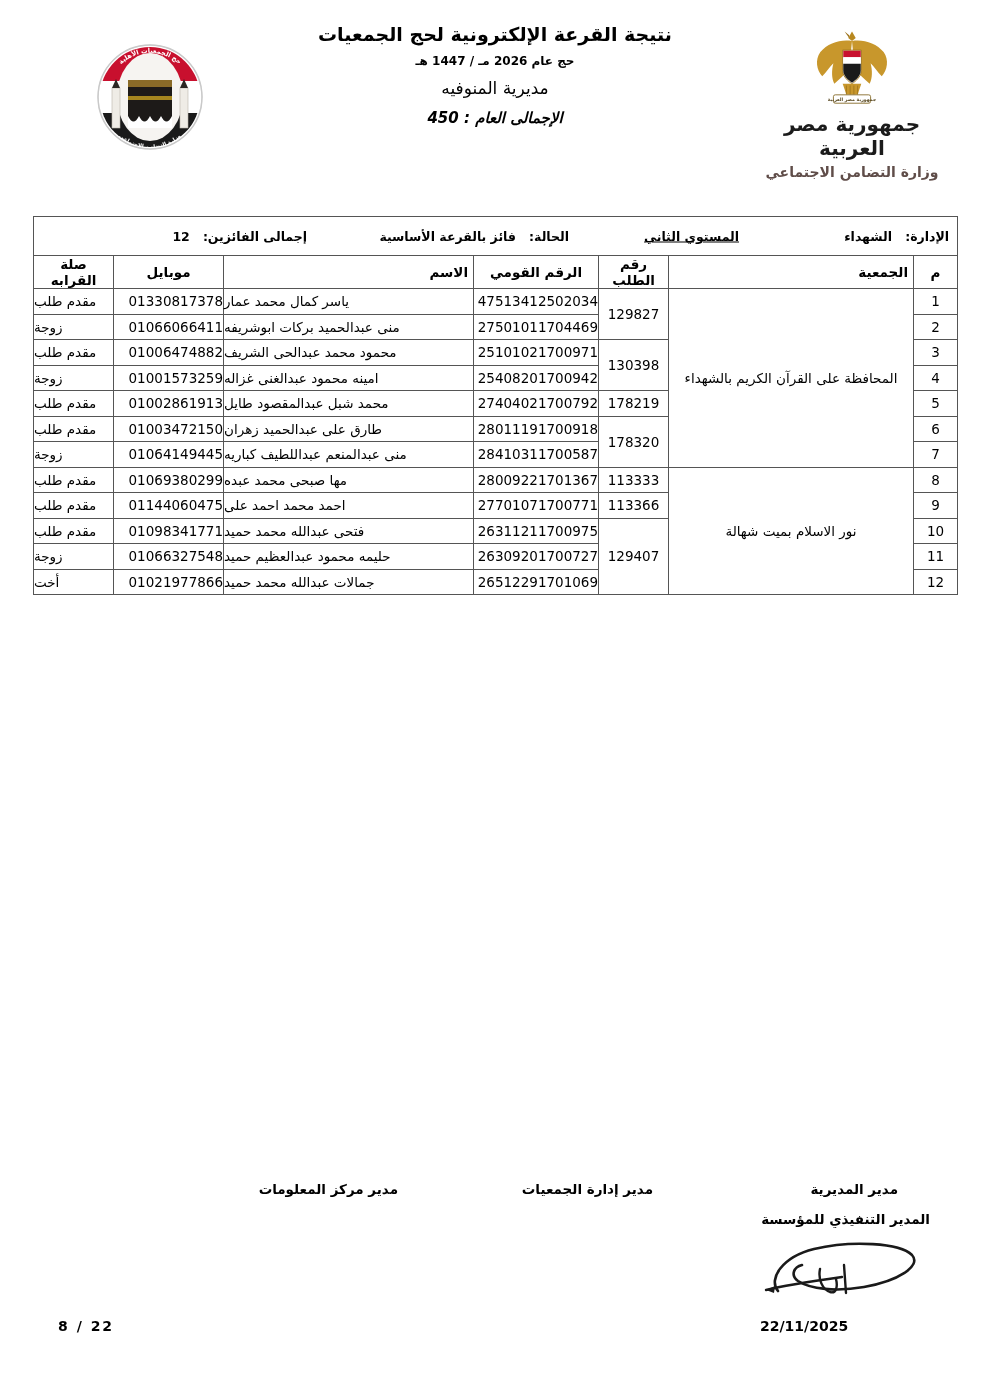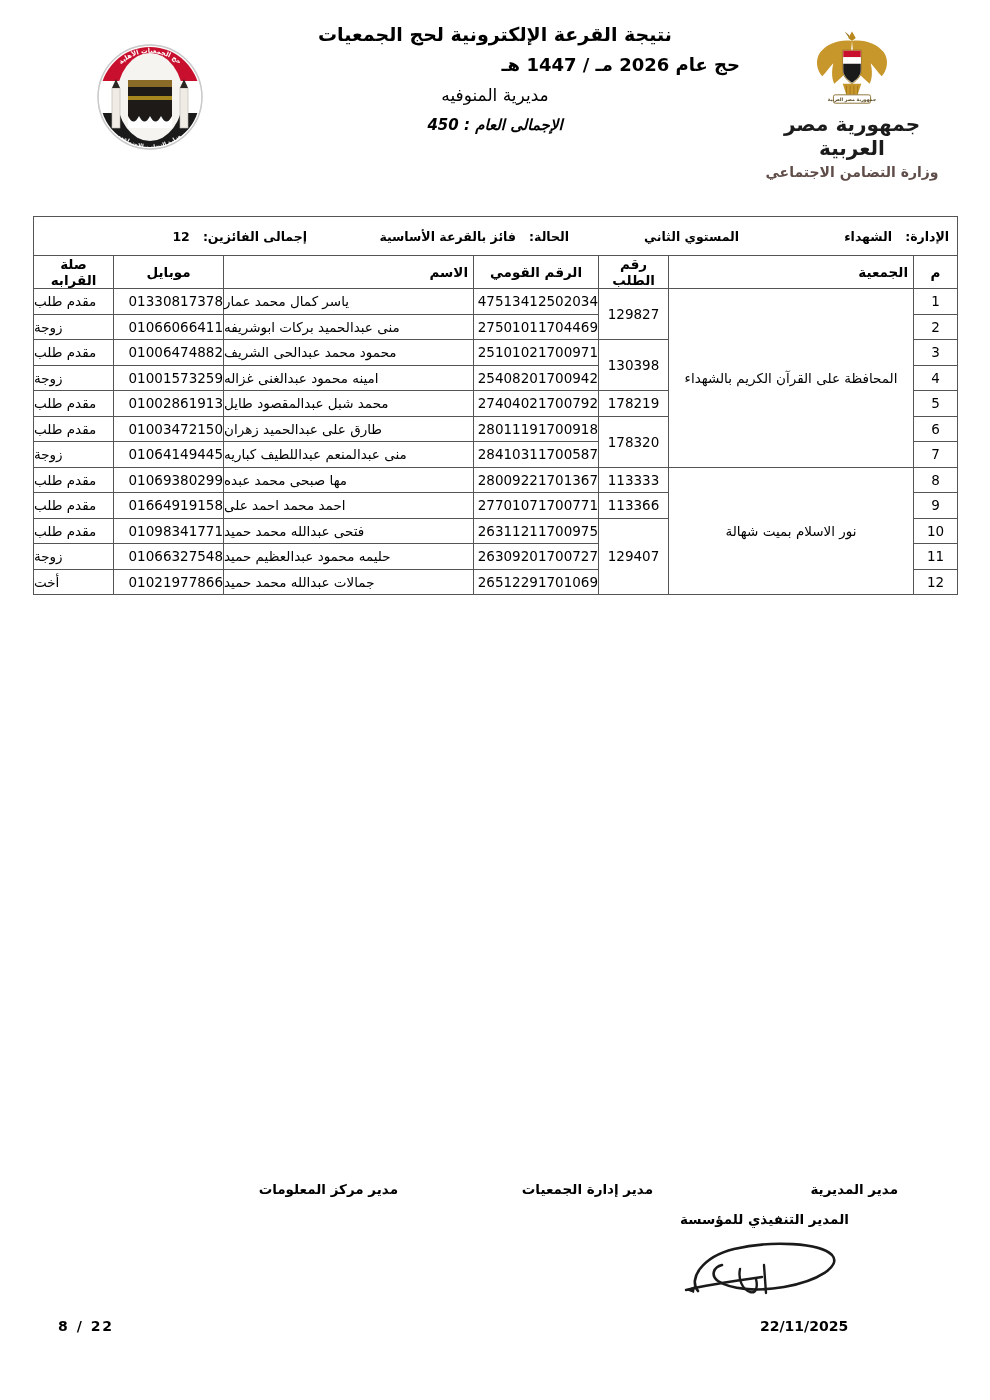--- a/index.html
+++ b/index.html
@@ -33,25 +33,24 @@
     text-align: center;
     direction: rtl;
   }
   .hdr-line-1 {
     font-size: 19px;
     font-weight: bold;
     letter-spacing: 0px;
     line-height: 1.25;
   }
   .hdr-line-2 {
-    font-size: 18px;
+    font-size: 12px;
     font-weight: bold;
     margin-top: 7px;
     direction: rtl;
-    text-align: right;
   }
   .hdr-line-3 {
     font-size: 17px;
     font-weight: normal;
     margin-top: 10px;
   }
   .hdr-line-4 {
     font-size: 15px;
     font-weight: bold;
     margin-top: 11px;
@@ -128,21 +127,21 @@
     position: absolute;
     top: 50%;
     transform: translateY(-50%);
     white-space: nowrap;
     font-weight: bold;
     font-size: 12.5px;
   }
   .meta-label { font-weight: bold; }
   .meta-value { font-weight: bold; }
   .m-dept    { right: 8px; }
-  .m-level   { right: 218px; }
+  .m-level   { right: 218px; text-decoration: underline; }
   .m-status  { right: 388px; }
   .m-total   { right: 650px; }
 
   
   .col-head td {
     height: 30px;
     font-weight: bold;
     font-size: 13.5px;
     text-align: center;
     padding: 0 5px;
@@ -180,21 +179,21 @@
   .sig-1 { right: 600px; }   
   .sig-2 { right: 345px; }   
   .sig-3 { right: 100px; }   
 
   .exec-block {
     position: absolute;
     top: 1211px;
     right: 60px;
     width: 250px;
     direction: rtl;
-    text-align: left;
+    text-align: right;
   }
   .exec-title {
     font-size: 13.5px;
     font-weight: bold;
     white-space: nowrap;
   }
   .signature-mark {
     margin-top: 8px;
     height: 70px;
   }
@@ -428,21 +427,21 @@
       <td class="c-name">مها صبحى محمد عبده</td>
       <td class="c-mob">01069380299</td>
       <td class="c-rel">مقدم طلب</td>
     </tr>
 
     <tr>
       <td class="c-idx">9</td>
       <td class="c-req" rowspan="1">113366</td>
       <td class="c-nid">27701071700771</td>
       <td class="c-name">احمد محمد احمد على</td>
-      <td class="c-mob">01664919158</td>
+      <td class="c-mob">01144060475</td>
       <td class="c-rel">مقدم طلب</td>
     </tr>
 
     <tr>
       <td class="c-idx">10</td>
       <td class="c-req" rowspan="3">129407</td>
       <td class="c-nid">26311211700975</td>
       <td class="c-name">فتحى عبدالله محمد حميد</td>
       <td class="c-mob">01098341771</td>
       <td class="c-rel">مقدم طلب</td>

